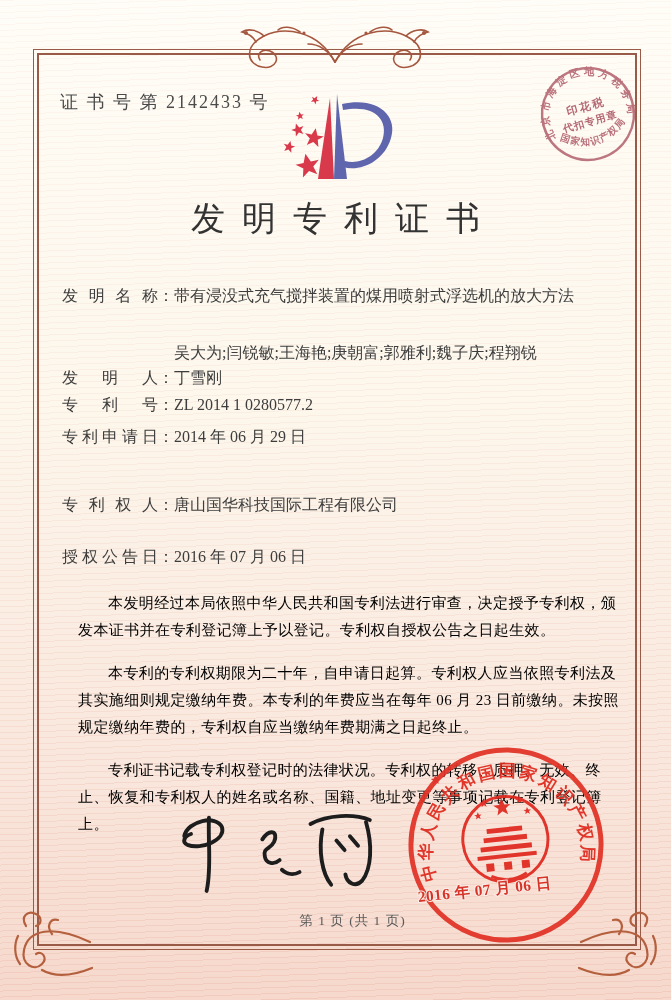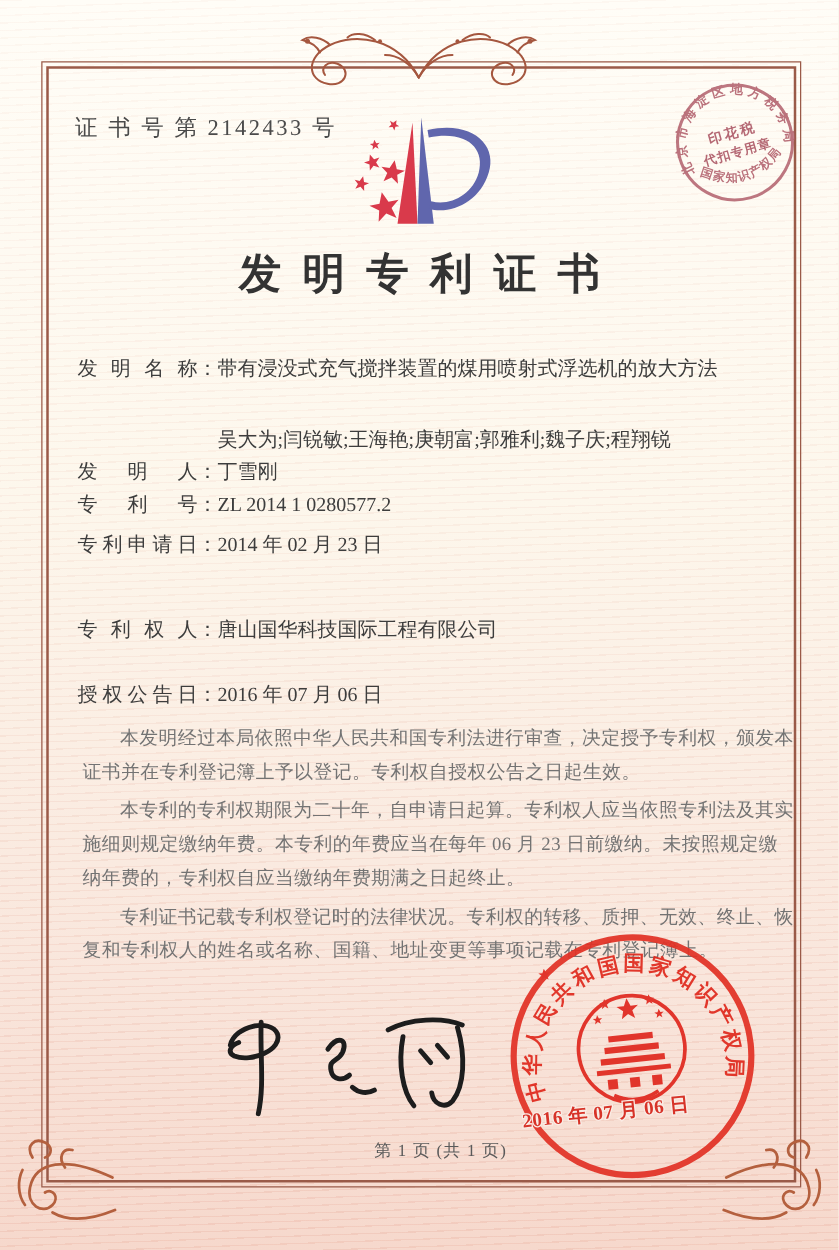--- a/index.html
+++ b/index.html
@@ -14,28 +14,28 @@
   .frame{position:absolute;left:33px;top:49px;width:606px;height:899px;border:1px solid #9a5a48;}
   .frame-inner{position:absolute;inset:3px;border:2px solid #9a5a48;}
   .ornament-top{position:absolute;left:200px;top:20px;width:270px;height:54px;}
   .corner{position:absolute;width:82px;height:74px;}
   .corner.bl{left:12px;top:906px;}
   .corner.br{left:577px;top:906px;transform:scaleX(-1);}
   .cert-no{position:absolute;left:60px;top:90px;font-size:18px;letter-spacing:2px;color:#4a4a4a;}
   .logo{position:absolute;left:248px;top:74px;width:185px;height:122px;}
   .stamp{position:absolute;left:537px;top:63px;width:102px;height:102px;transform:rotate(-16deg);opacity:0.85;}
   .title{position:absolute;left:0;right:0;top:196px;margin:0;text-align:center;
-    font-size:34px;font-weight:700;color:#333;letter-spacing:17px;padding-left:17px;}
+    font-size:34px;font-weight:400;color:#333;letter-spacing:17px;padding-left:17px;}
   .row{position:absolute;left:62px;width:578px;display:flex;align-items:flex-end;
     font-size:16px;color:#3d3d3d;line-height:25px;}
   .flabel{display:inline-block;width:96px;text-align:justify;text-align-last:justify;flex:0 0 96px;}
   .fcolon{flex:0 0 14px;}
   .fvalue{flex:1;}
   .body-text{position:absolute;left:62px;top:574px;width:578px;}
-  .body-text p{margin:4px;font-size:15px;line-height:27px;color:#737373;text-indent:2em;letter-spacing:0.4px;}
+  .body-text p{margin:16px;font-size:15px;line-height:27px;color:#000000;text-indent:2em;letter-spacing:0.4px;}
   .signer{position:absolute;left:80px;top:810px;font-size:17px;color:#333;line-height:31px;}
   .signature{position:absolute;left:168px;top:788px;width:226px;height:112px;transform:rotate(-2deg);}
   .seal{position:absolute;left:405px;top:744px;width:202px;height:202px;transform:rotate(-6deg);opacity:0.93;}
   .footer{position:absolute;left:0;right:0;top:912px;text-align:center;font-size:13.5px;color:#5a5a5a;letter-spacing:1px;padding-left:34px;}
 </style>
 </head>
 <body>
 
 <div class="page">
 
@@ -135,21 +135,21 @@
 
   <div class="row" style="top:392px">
     <span class="flabel">专利号</span>
     <span class="fcolon">：</span>
     <span class="fvalue">ZL 2014 1 0280577.2</span>
   </div>
 
   <div class="row" style="top:424px">
     <span class="flabel">专利申请日</span>
     <span class="fcolon">：</span>
-    <span class="fvalue">2014 年 02 月 23 日</span>
+    <span class="fvalue">2014 年 06 月 29 日</span>
   </div>
 
   <div class="row" style="top:492px">
     <span class="flabel">专利权人</span>
     <span class="fcolon">：</span>
     <span class="fvalue">唐山国华科技国际工程有限公司</span>
   </div>
 
   <div class="row" style="top:544px">
     <span class="flabel">授权公告日</span>

